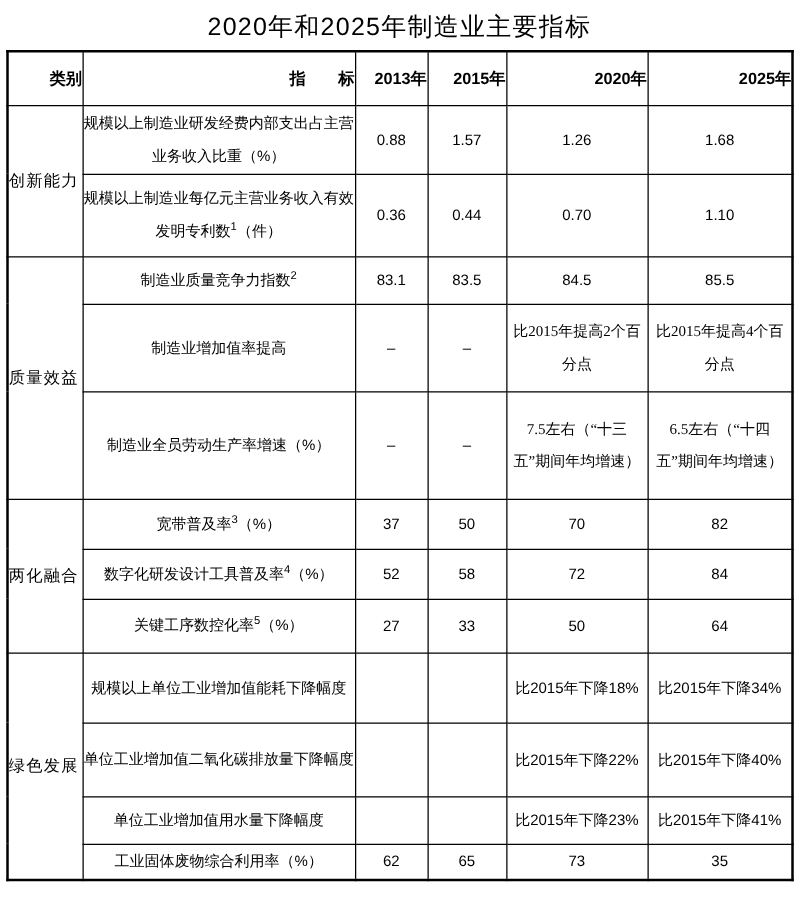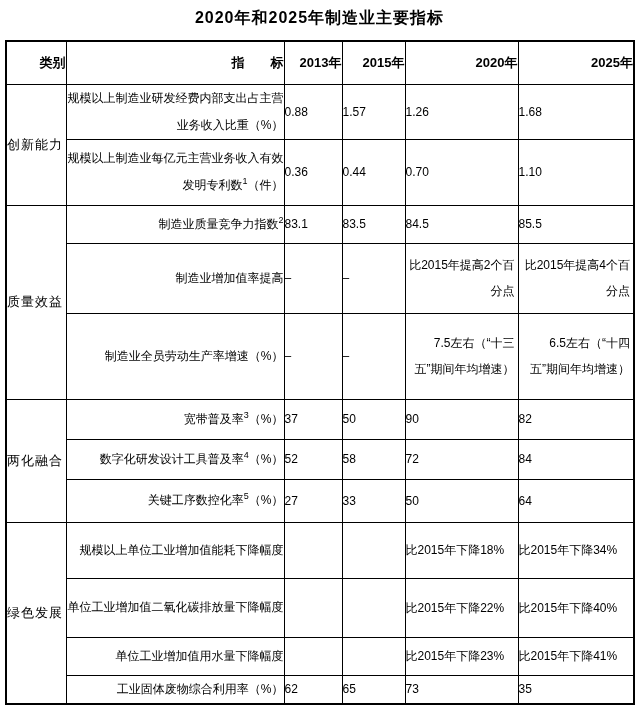--- a/index.html
+++ b/index.html
@@ -14,22 +14,22 @@
     height: 719px;
     background: #ffffff;
     position: relative;
     overflow: hidden;
   }
   .title {
     margin: 0;
     padding-top: 8px;
     height: 30px;
     text-align: center;
-    font-size: 16px;
-    font-weight: bold;
+    font-size: 20px;
+    font-weight: normal;
     letter-spacing: 1px;
   }
   table.indicators {
     position: absolute;
     left: 5px;
     top: 40px;
     width: 628px;
     border-collapse: collapse;
     table-layout: fixed;
     border: 2px solid #000000;
@@ -46,30 +46,32 @@
     font-size: 13px;
     font-weight: bold;
     text-align: right;
     white-space: pre;
   }
   td.cat {
     font-size: 13px;
     letter-spacing: 1px;
   }
   td.lbl {
-    text-align: right;
+    text-align: center;
     padding: 2px 4px;
     line-height: 27px;
   }
   td.val {
+    text-align: center;
     line-height: 26px;
   }
   td.val.long {
-    text-align: right;
+    text-align: center;
     padding: 0 3px;
+    font-family: Liberation Serif, serif;
   }
   sup {
     font-size: 9px;
     line-height: 0;
   }
 </style>
 </head>
 <body>
 
 <div class="page">
@@ -133,21 +135,21 @@
       <td class="val">–</td>
       <td class="val long">7.5左右（“十三五”期间年均增速）</td>
       <td class="val long">6.5左右（“十四五”期间年均增速）</td>
     </tr>
 
     <tr style="height:40px">
       <td class="cat" rowspan="3">两化融合</td>
       <td class="lbl"><span>宽带普及率</span><sup>3</sup><span>（%）</span></td>
       <td class="val">37</td>
       <td class="val">50</td>
-      <td class="val">90</td>
+      <td class="val">70</td>
       <td class="val">82</td>
     </tr>
     <tr style="height:40px">
       <td class="lbl"><span>数字化研发设计工具普及率</span><sup>4</sup><span>（%）</span></td>
       <td class="val">52</td>
       <td class="val">58</td>
       <td class="val">72</td>
       <td class="val">84</td>
     </tr>
     <tr style="height:43px">

